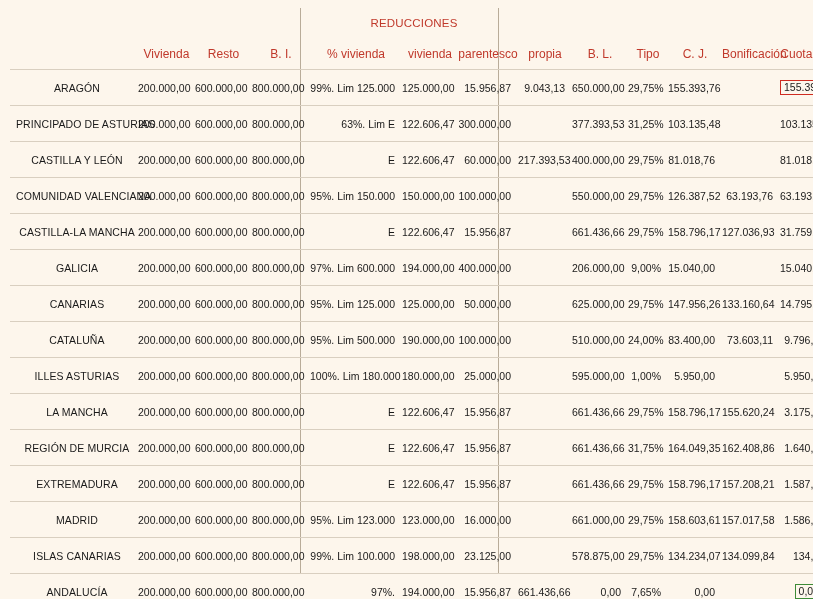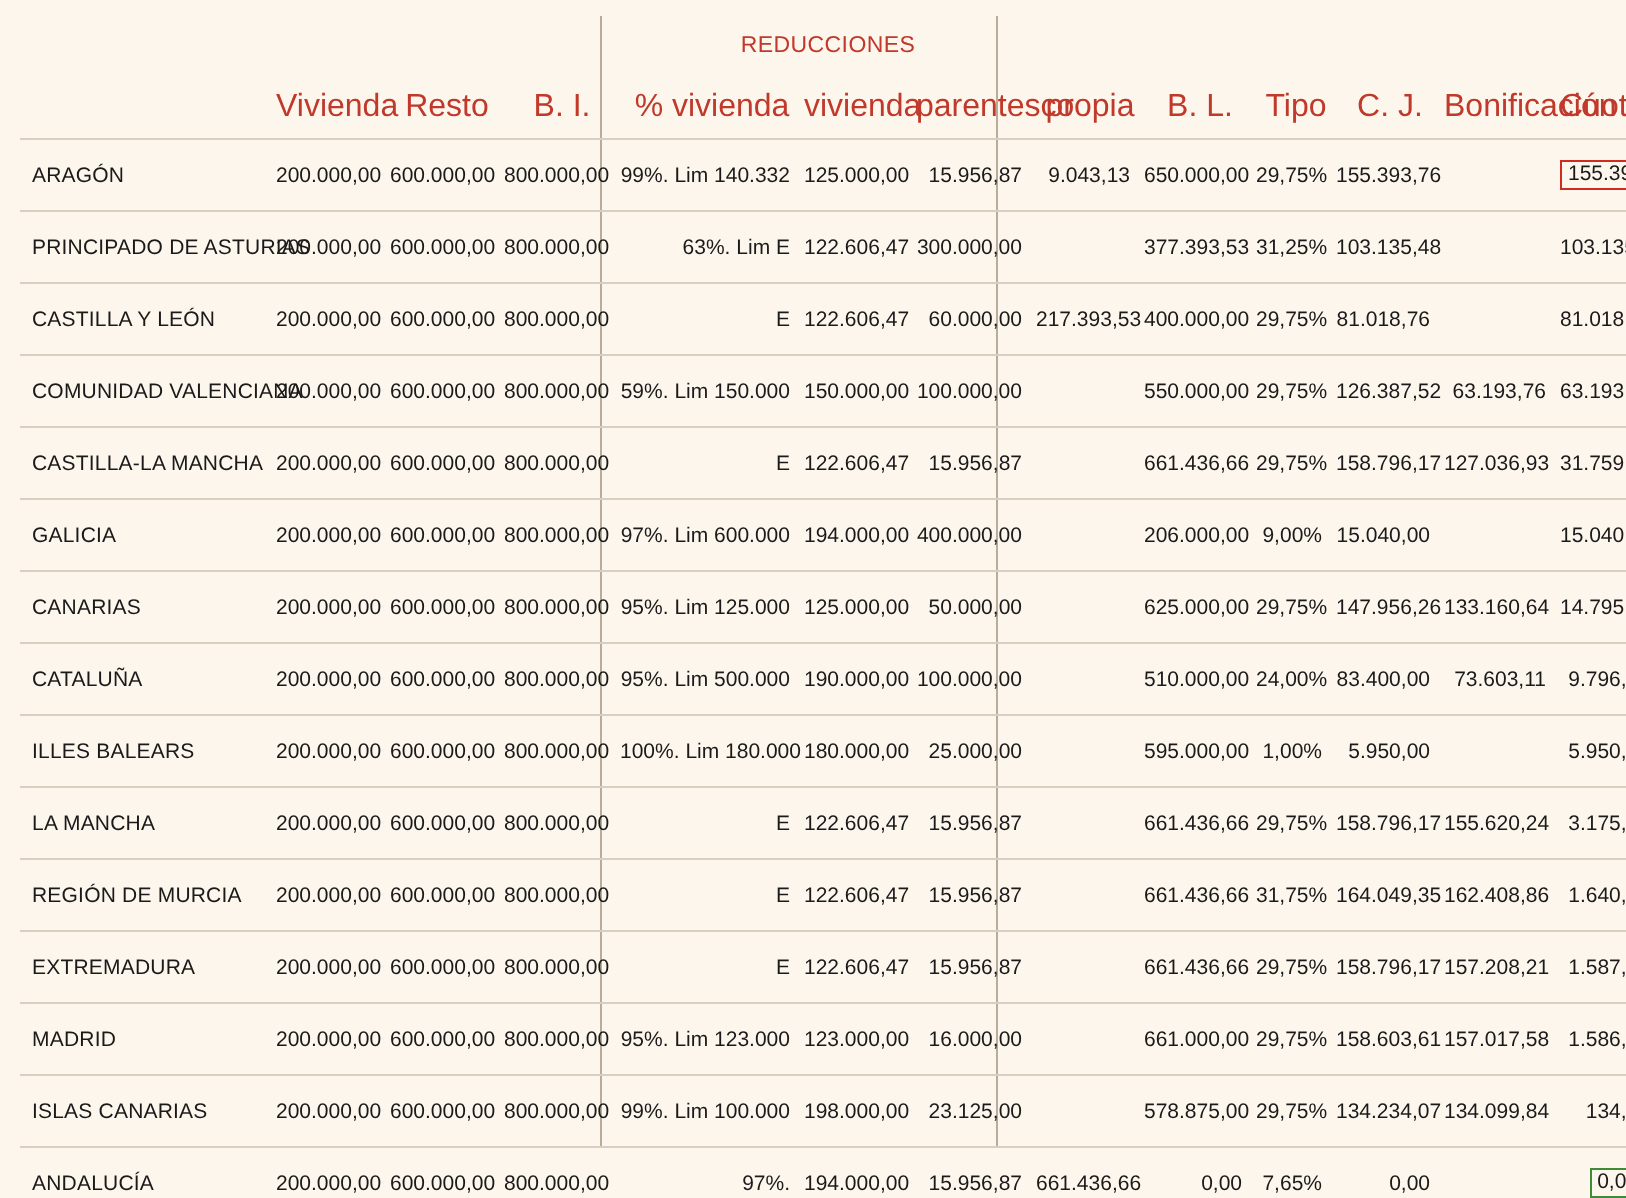--- a/index.html
+++ b/index.html
@@ -42,34 +42,34 @@
     text-align: center;
     color: #c0392b;
     font-size: 11.5px;
     letter-spacing: .2px;
   }
   
   tr.colhdr { height: 31px; }
   tr.colhdr td {
     text-align: center;
     color: #c0392b;
-    font-size: 16px;
+    font-size: 12px;
     white-space: nowrap;
   }
   tr.colhdr td.numhdr { text-align: center; }
 
   
   tr.datarow { height: 36px; }
   tr.datarow td {
     border-bottom: 1px solid #d9cfc0;
     font-size: 10.5px;
     white-space: nowrap;
   }
   tr.datarow td.region {
-    text-align: left;
+    text-align: center;
     padding-left: 6px;
     font-size: 10.5px;
     letter-spacing: .1px;
   }
   tr.datarow td.num {
     text-align: right;
     padding-right: 7px;
   }
   
   tr.hdrline td {
@@ -161,21 +161,21 @@
         <td colspan="13"></td>
       </tr>
     </tbody>
 
     <tbody id="rows-body">
         <tr class="datarow">
           <td class="region">ARAGÓN</td>
           <td class="num">200.000,00</td>
           <td class="num">600.000,00</td>
           <td class="num">800.000,00</td>
-          <td class="num">99%. Lim 140.332</td>
+          <td class="num">99%. Lim 125.000</td>
           <td class="num">125.000,00</td>
           <td class="num">15.956,87</td>
           <td class="num">9.043,13</td>
           <td class="num">650.000,00</td>
           <td class="num">29,75%</td>
           <td class="num">155.393,76</td>
           <td class="num"></td>
           <td class="num"><span class="boxred">155.393,76</span></td>
         </tr>
         <tr class="datarow">
@@ -206,21 +206,21 @@
           <td class="num">29,75%</td>
           <td class="num">81.018,76</td>
           <td class="num"></td>
           <td class="num">81.018,76</td>
         </tr>
         <tr class="datarow">
           <td class="region">COMUNIDAD VALENCIANA</td>
           <td class="num">200.000,00</td>
           <td class="num">600.000,00</td>
           <td class="num">800.000,00</td>
-          <td class="num">59%. Lim 150.000</td>
+          <td class="num">95%. Lim 150.000</td>
           <td class="num">150.000,00</td>
           <td class="num">100.000,00</td>
           <td class="num"></td>
           <td class="num">550.000,00</td>
           <td class="num">29,75%</td>
           <td class="num">126.387,52</td>
           <td class="num">63.193,76</td>
           <td class="num">63.193,76</td>
         </tr>
         <tr class="datarow">
@@ -277,21 +277,21 @@
           <td class="num">190.000,00</td>
           <td class="num">100.000,00</td>
           <td class="num"></td>
           <td class="num">510.000,00</td>
           <td class="num">24,00%</td>
           <td class="num">83.400,00</td>
           <td class="num">73.603,11</td>
           <td class="num">9.796,89</td>
         </tr>
         <tr class="datarow">
-          <td class="region">ILLES BALEARS</td>
+          <td class="region">ILLES ASTURIAS</td>
           <td class="num">200.000,00</td>
           <td class="num">600.000,00</td>
           <td class="num">800.000,00</td>
           <td class="num">100%. Lim 180.000</td>
           <td class="num">180.000,00</td>
           <td class="num">25.000,00</td>
           <td class="num"></td>
           <td class="num">595.000,00</td>
           <td class="num">1,00%</td>
           <td class="num">5.950,00</td>

